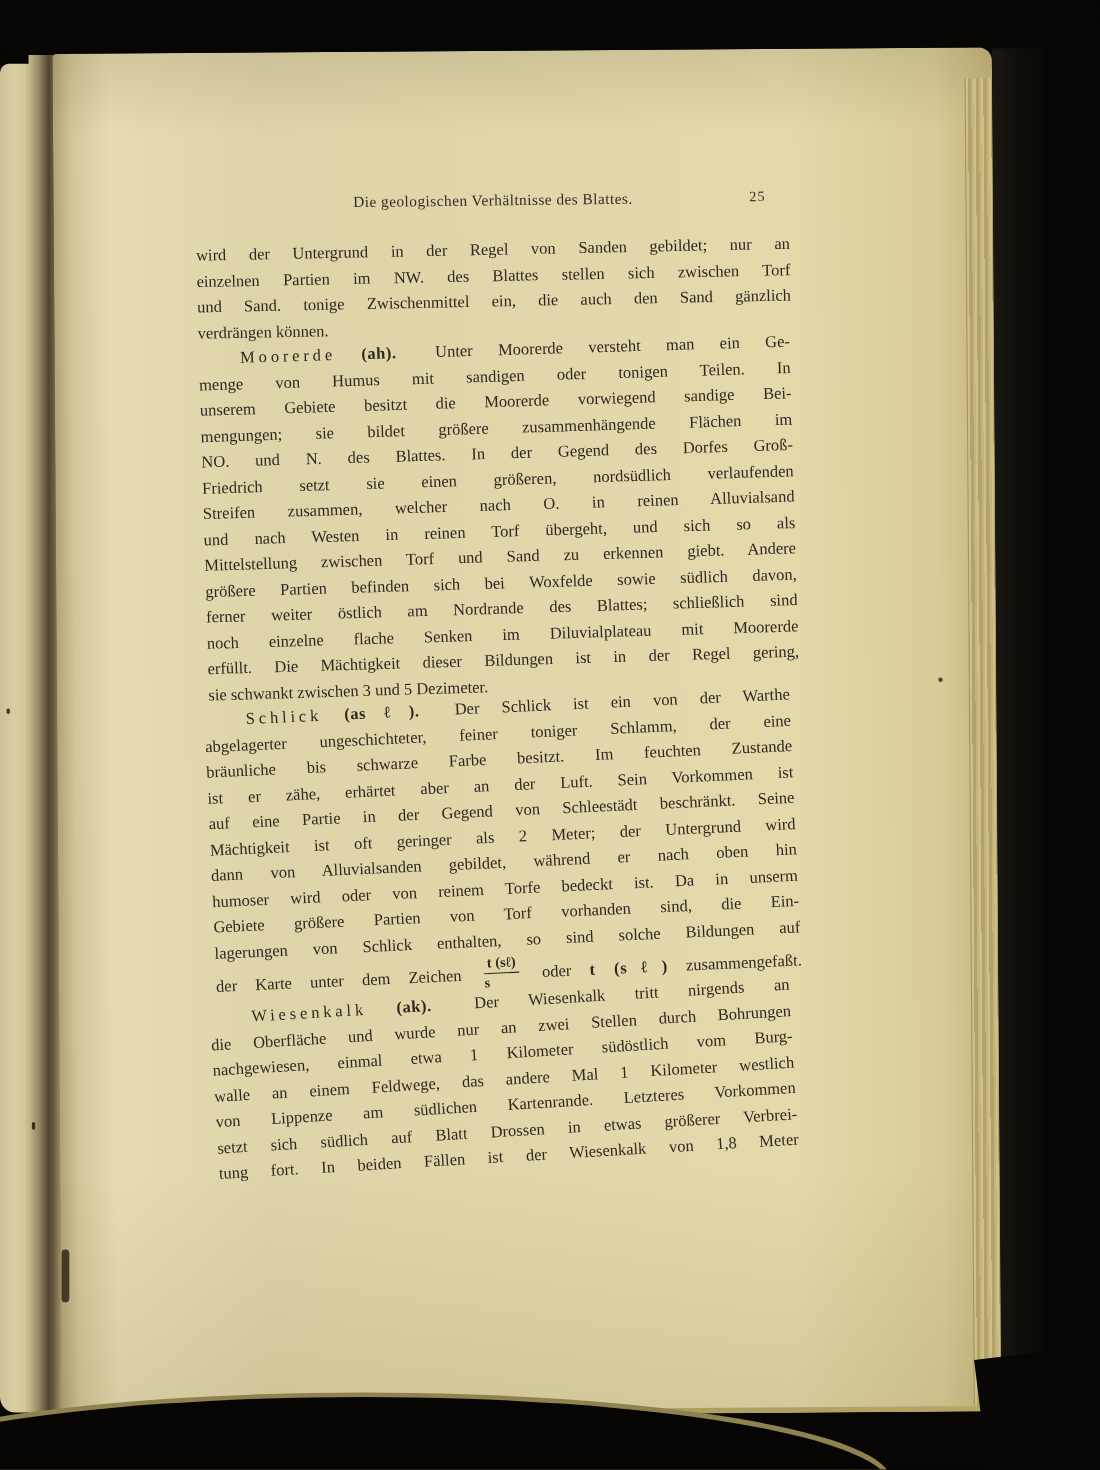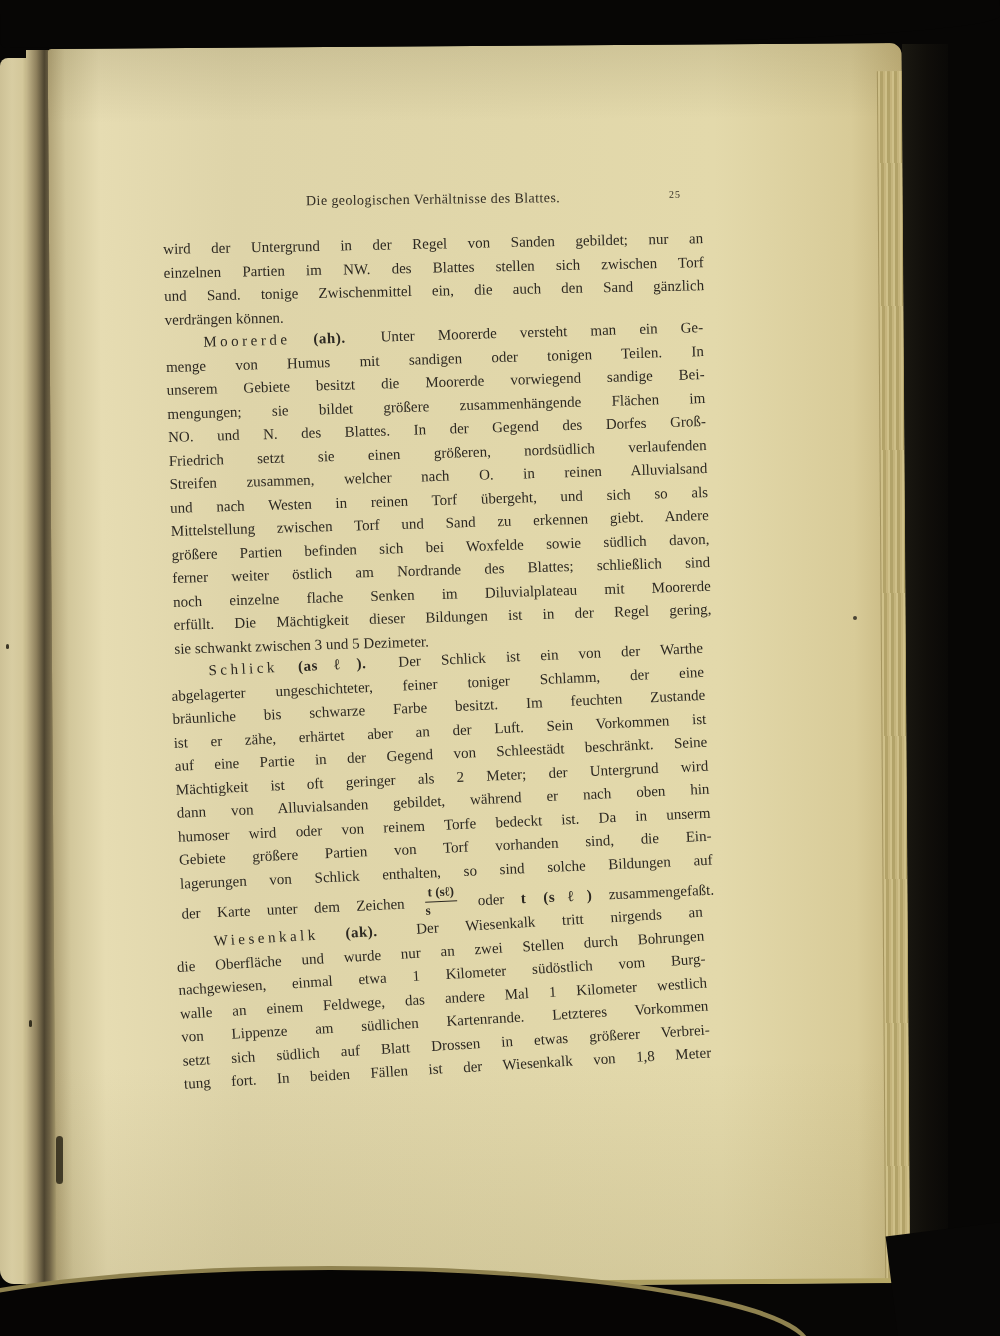--- a/index.html
+++ b/index.html
@@ -58,31 +58,30 @@
     background:#070605;transform:rotate(-0.5deg);transform-origin:0 50%;
     border-radius:0 0 40% 6px/0 0 24px 6px;
   }
   .speck{position:absolute;background:#4a4435;border-radius:50%;z-index:7;}
   .speck.s1{left:853px;top:616px;width:4px;height:4px;}
   .speck.s2{left:29px;top:1020px;width:3px;height:7px;border-radius:2px;background:#35301f;}
   .speck.s3{left:6px;top:644px;width:3px;height:5px;border-radius:2px;background:#3c3626;}
   .speck.s4{left:56px;top:1136px;width:7px;height:48px;border-radius:4px;background:#241f12;opacity:.8;}
   
   .content{
-    position:absolute;left:163px;top:178px;width:540px;z-index:8;
+    position:absolute;left:178px;top:178px;width:540px;z-index:8;
     color:#2d2922;
-    margin-top:16px;
   }
   .page-header{
     position:relative;height:18px;margin-bottom:26px;
     transform:rotate(-0.7deg);transform-origin:0 0;
     font-size:14px;line-height:18px;color:#332e25;
   }
   .page-header .title{display:block;text-align:center;letter-spacing:0.4px;}
-  .page-header .pnum{position:absolute;right:22px;top:-2px;font-size:10px;letter-spacing:1px;}
+  .page-header .pnum{position:absolute;right:22px;top:-2px;font-size:13px;letter-spacing:1px;}
   .para{margin:0;}
   .para.p1{transform:rotate(-1.15deg);transform-origin:0 0;}
   .para.p2{transform:rotate(-1.7deg);transform-origin:0 0;margin-left:2px;}
   .para.p3{transform:rotate(-2.6deg);transform-origin:0 0;margin-left:7px;}
   .para.p4{transform:rotate(-3.4deg);transform-origin:0 0;margin-left:12px;}
   .line{
     font-size:15px;line-height:23.5px;
     text-align:justify;text-align-last:justify;
     white-space:normal;
   }

